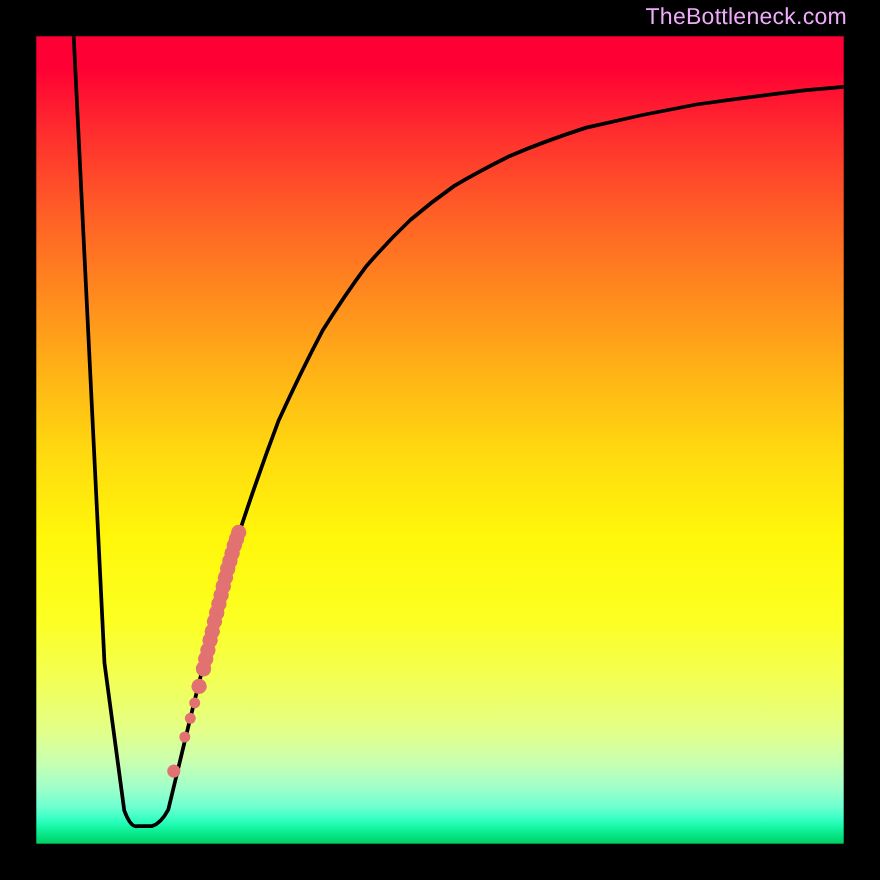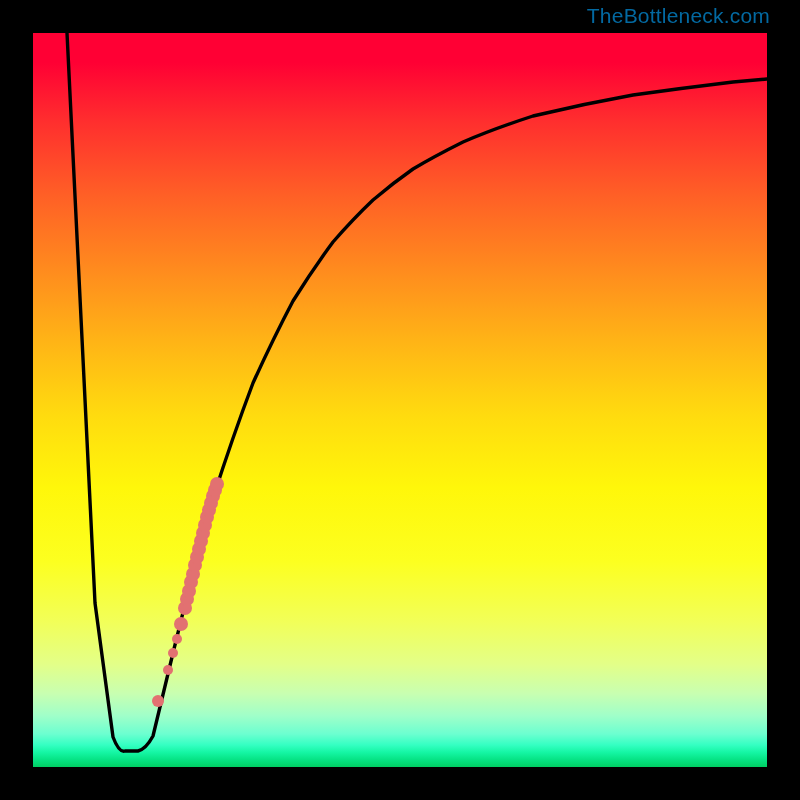--- a/index.html
+++ b/index.html
@@ -50,21 +50,21 @@
     position: absolute;
     left: 33px;
     top: 33px;
     width: 734px;
     height: 734px;
   }
   .watermark {
     position: absolute;
     top: 4px;
     right: 30px;
-    color: #0369a1;
+    color: #f0abfc;
     font-family: Arial, Helvetica, sans-serif;
     font-size: 21px;
     letter-spacing: 0.2px;
   }
 </style>
 </head>
 <body>
 
 <div class="frame">
   <div class="plot-area"></div>

